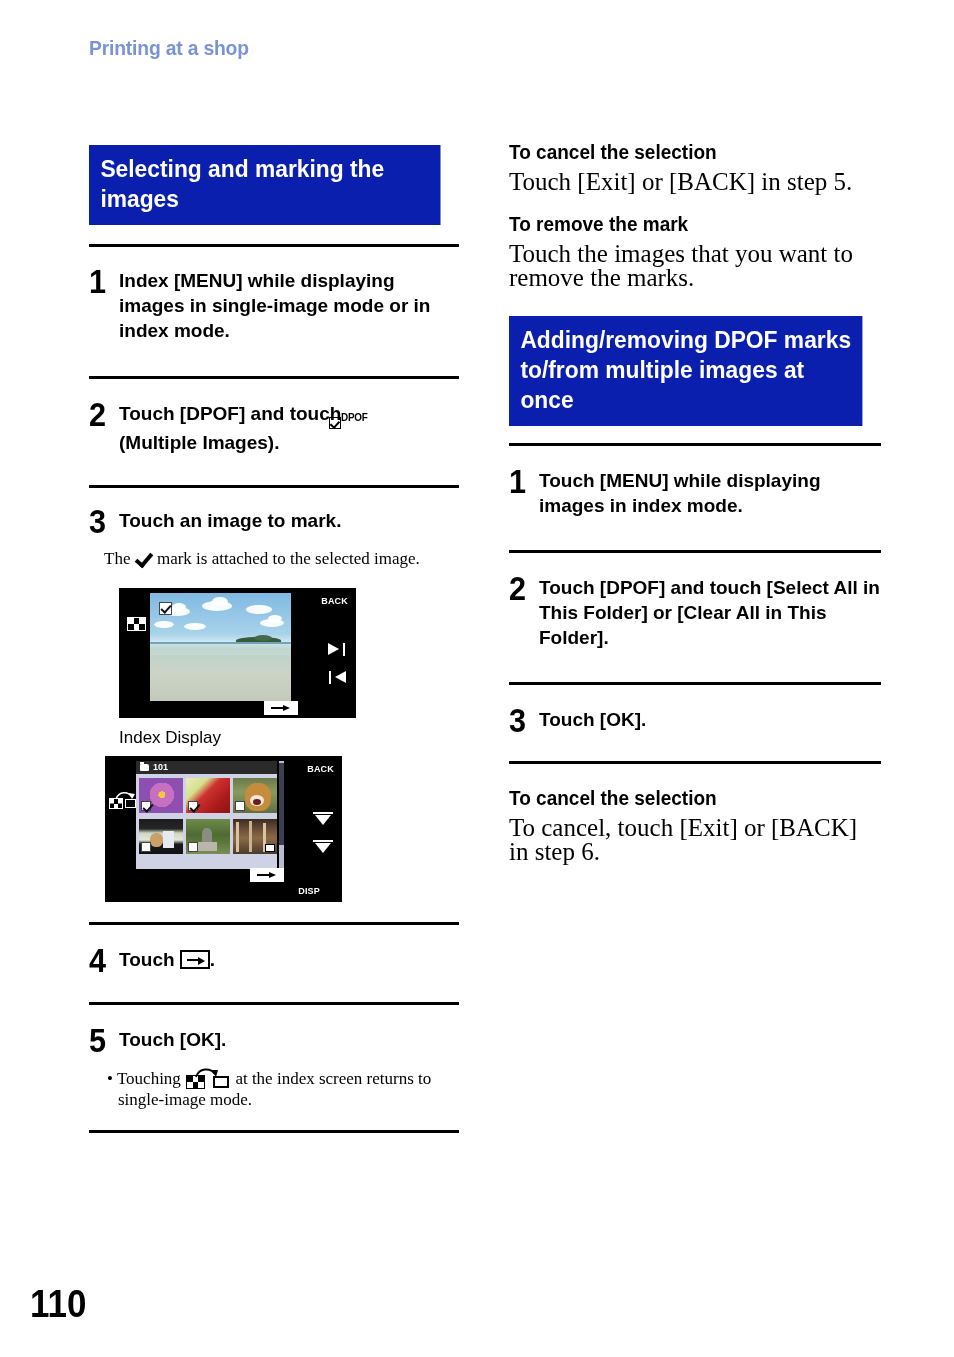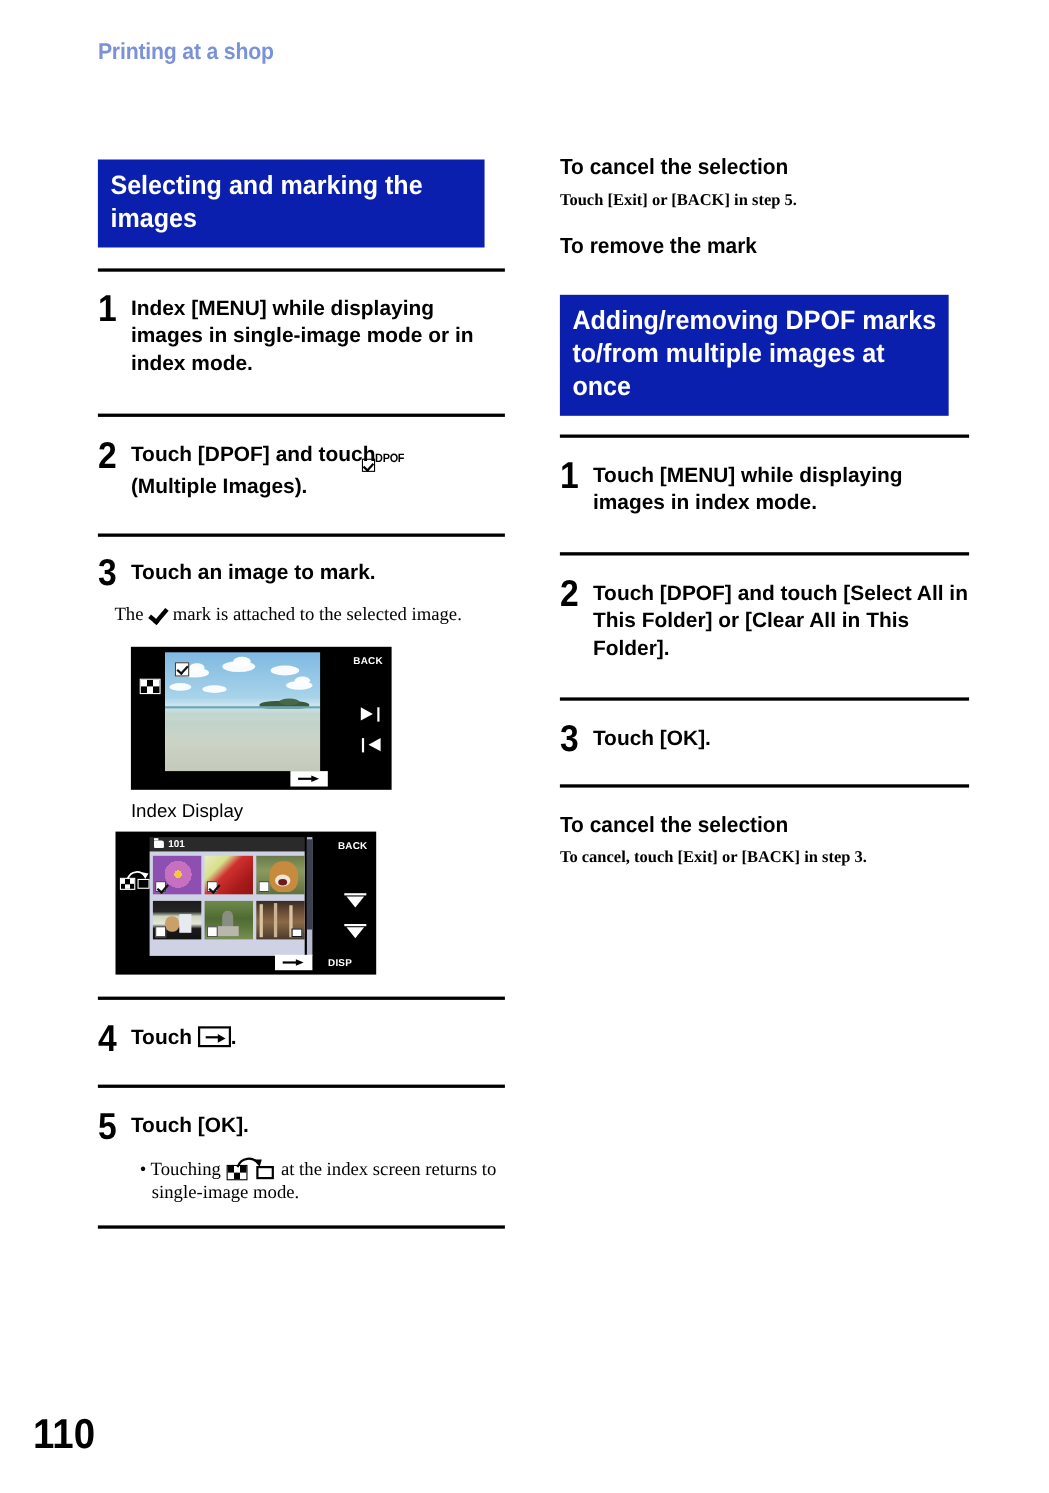--- a/index.html
+++ b/index.html
@@ -98,39 +98,38 @@
   .sub-label {
     font-family: "Liberation Sans", sans-serif;
     font-size: 17px;
     line-height: 22px;
     margin-left: 30px;
   }
   .bullet-line {
     font-family: "Liberation Serif", serif;
     font-size: 17px;
     line-height: 21px;
-    margin-left: 38px;
+    margin-left: 18px;
     text-indent: -11px;
     padding-left: 11px;
   }
 
   
   .subhead {
     font-family: "Liberation Sans Narrow", "Liberation Sans", sans-serif;
     font-weight: bold;
     font-size: 20px;
     line-height: 24px;
     transform: scaleX(0.95);
     transform-origin: left center;
   }
   .bodytext {
     font-family: "Liberation Serif", serif;
-    font-size: 15px;
+    font-size: 25px;
     line-height: 24px;
-    font-weight: bold;
   }
   .ico-dpof-chk {
     position: relative;
     width: 34px;
     height: 20px;
     vertical-align: -4px;
   }
   .ico-dpof-chk .dp {
     position: absolute;
     left: 0;
@@ -254,21 +253,21 @@
     height: 12px;
   }
 
   
   .shot {
     background: #000;
     position: relative;
     margin-left: 30px;
   }
   .shot-single { width: 237px; height: 130px; }
-  .shot-index  { width: 237px; height: 130px; margin-left: 16px; }
+  .shot-index  { width: 237px; height: 146px; margin-left: 16px; }
 
   .photo-single {
     position: absolute;
     left: 31px; top: 5px;
     width: 141px; height: 108px;
     background:
       linear-gradient(to bottom, #7fb9e2 0%, #a8d3ea 38%, #cfe6f0 45%, #bfd6cf 52%, #cfd9cc 62%, #d8dcd0 75%, #cfd3c6 100%);
     overflow: hidden;
   }
   .cloud {
@@ -617,20 +616,21 @@
 
   <div class="col-right">
 
     <div class="subhead">To cancel the selection</div>
     <div style="height:6px"></div>
     <div class="bodytext">Touch [Exit] or [BACK] in step 5.</div>
 
     <div style="height:18px"></div>
     <div class="subhead">To remove the mark</div>
     <div style="height:6px"></div>
+    <div class="bodytext">Touch the images that you want to remove the marks.</div>
 
     <div style="height:26px"></div>
 
     <div class="banner">
       <span>Adding/removing DPOF marks</span>
       <span>to/from multiple images at once</span>
     </div>
 
     <div style="height:17px"></div>
     <div class="rule"></div>
@@ -658,17 +658,17 @@
       <div class="step-num">3</div>
       <div class="step-body">Touch [OK].</div>
     </div>
 
     <div style="height:24px"></div>
     <div class="rule"></div>
     <div style="height:22px"></div>
 
     <div class="subhead">To cancel the selection</div>
     <div style="height:6px"></div>
-    <div class="bodytext">To cancel, touch [Exit] or [BACK] in step 3.</div>
+    <div class="bodytext">To cancel, touch [Exit] or [BACK] in step 6.</div>
   </div>
 
   <div class="pageno">110</div>
 </div>
 
 </body></html>

